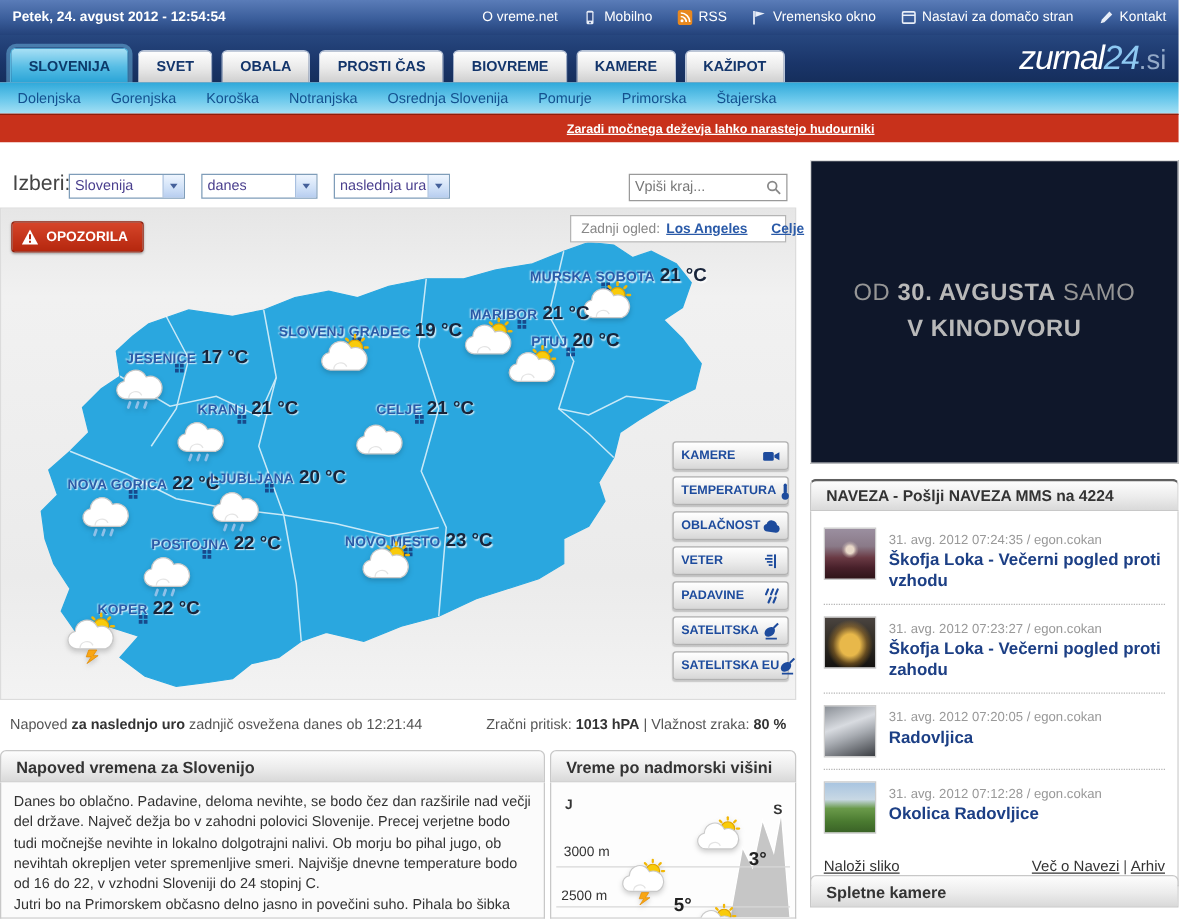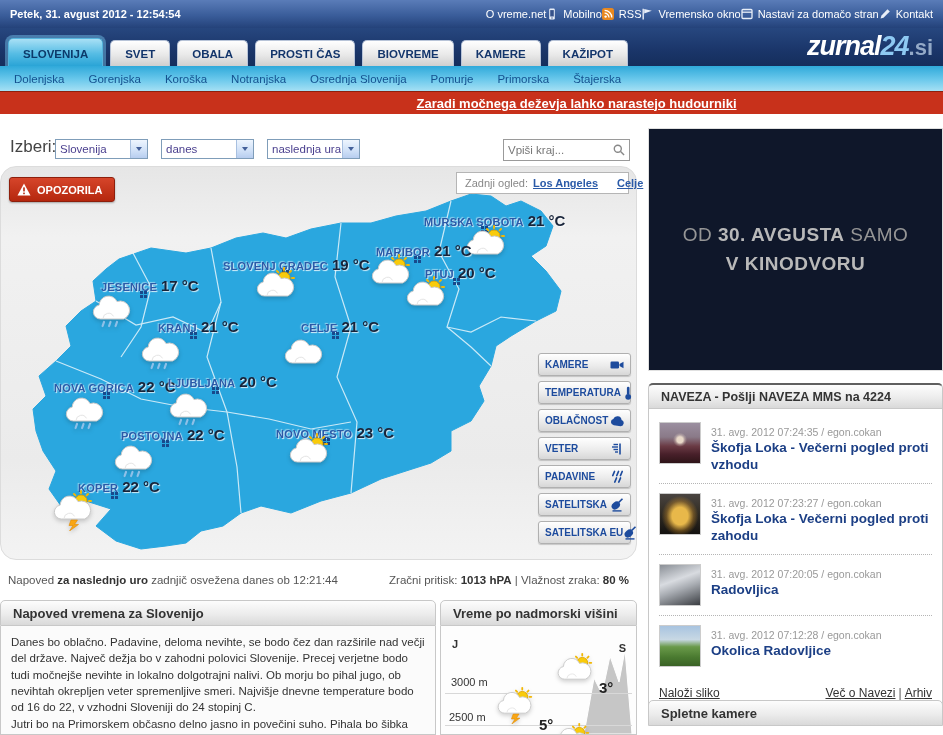--- a/index.html
+++ b/index.html
@@ -5,68 +5,68 @@
   *{box-sizing:border-box;margin:0;padding:0}
   html,body{width:943px;height:735px;overflow:hidden}
   body{font-family:"Liberation Sans",sans-serif;background:#fff;position:relative}
   a{text-decoration:none}
 
   
   .topbar{position:absolute;left:0;top:0;width:943px;height:28px;
     background:linear-gradient(180deg,#5a7cb8 0%,#3a5d9a 55%,#24427a 100%);
     display:flex;align-items:center;justify-content:space-between;padding:0 10px;}
   .tb-date{color:#fff;font-size:11px;font-weight:bold}
-  .tb-links{display:flex;align-items:center;}
+  .tb-links{display:flex;align-items:center;gap:20px}
   .tb-link{display:flex;align-items:center;gap:5px;color:#fff;font-size:11px}
   .tb-ico{display:inline-flex;width:12px;height:12px}
   .tb-ico svg{width:12px;height:12px}
 
   
   .mainnav{position:absolute;left:0;top:28px;width:943px;height:38px;
     background:linear-gradient(180deg,#27477f 0%,#1a3569 60%,#152e5c 100%);}
   .tabs{position:absolute;left:8px;bottom:0;display:flex;align-items:flex-end;gap:7px}
   .tab{display:block;padding:7px 14px 6px;font-size:11.5px;font-weight:bold;color:#13356b;
     background:linear-gradient(180deg,#ffffff 0%,#e9e9e9 55%,#cfcfcf 100%);
     border-radius:5px 5px 0 0;border:1px solid #b8c4d8;border-bottom:none}
   .tab.active{background:linear-gradient(180deg,#a8e0f5 0%,#55bce4 55%,#2aa4d6 100%);
     color:#0c3a6a;padding-top:9px;border:1px solid #55b4dc;border-bottom:none;
     box-shadow:0 0 0 3px rgba(120,200,240,.45)}
-  .logo{position:absolute;right:10px;top:3px;font-size:27px;font-weight:bold;font-style:italic;letter-spacing:-1px}
+  .logo{position:absolute;right:10px;top:3px;font-size:27px;font-weight:normal;font-style:italic;letter-spacing:-1px}
   .lg1{color:#ffffff}.lg2{color:#8ec9f2}.lg3{color:#93a9c7;font-size:22px;font-style:normal;letter-spacing:0}
 
   
   .subnav{position:absolute;left:0;top:66px;width:943px;height:25px;
     background:linear-gradient(180deg,#2fa9da 0%,#6cc9ec 55%,#a5e0f4 100%);
     display:flex;align-items:center;gap:24px;padding:0 14px}
   .subnav a{color:#14518f;font-size:11.5px}
 
   
   .alertbar{position:absolute;left:0;top:91px;width:943px;height:23px;background:#c8311b;
     border-top:1px solid #8e1f0c;display:flex;align-items:center;justify-content:center}
-  .alertbar a{color:#fff;font-size:13px;font-weight:bold;text-decoration:underline;margin-left:210px}
+  .alertbar a{color:#fff;font-size:10px;font-weight:bold;text-decoration:underline;margin-left:210px}
 
   
   .content{position:absolute;left:0;top:114px;width:943px;height:621px;background:#fff}
 
   
   .lbl-izberi{position:absolute;left:10px;top:23px;font-size:17px;color:#444}
   .selects{position:absolute;left:55px;top:25px;display:flex;gap:13px}
   .xsel{width:93px;height:20px;border:1px solid #7f9db9;background:#fff;display:flex;align-items:center;justify-content:space-between}
   .xsel-val{font-size:11.5px;color:#4a3f8e;padding-left:4px;white-space:nowrap;overflow:hidden}
   .xsel-btn{width:17px;height:100%;flex:0 0 17px;background:linear-gradient(180deg,#eef5fe 0%,#cfe0f7 60%,#b7cdef 100%);
     border-left:1px solid #a8c0e0;display:flex;align-items:center;justify-content:center}
   .xsel-btn i{display:block;width:0;height:0;border-left:3.5px solid transparent;border-right:3.5px solid transparent;border-top:4.5px solid #44609a}
   .searchbox{position:absolute;left:503px;top:25px;width:127px;height:22px;border:1px solid #9a9a9a;background:#fff;
     display:flex;align-items:center;padding:0 4px}
   .searchbox input{flex:1;border:none;outline:none;font-size:11.5px;color:#555;width:100px;font-family:"Liberation Sans",sans-serif}
   .searchbox input::placeholder{color:#777}
   .searchbox svg{width:12px;height:12px;flex:0 0 12px}
 
   
-  .map-panel{position:absolute;left:0;top:52px;width:637px;height:394px;border:1px solid #dcdcdc;border-radius:16px;
+  .map-panel{position:absolute;left:0;top:52px;width:637px;height:394px;border:1px solid #dcdcdc;border-radius:0;
     background:linear-gradient(180deg,#e6e6e6 0%,#f1f1f1 18%,#ebebeb 75%,#f3f3f3 100%)}
   .map-svg{position:absolute;left:0;top:0;width:637px;height:394px}
   .btn-opozorila{position:absolute;left:8px;top:10px;display:flex;align-items:center;gap:6px;
     background:linear-gradient(180deg,#d6452a 0%,#b5270e 100%);border:1px solid #8e1f0c;border-radius:3px;
     color:#fff;font-size:11px;font-weight:bold;padding:5px 12px 5px 7px;box-shadow:0 1px 2px rgba(0,0,0,.3)}
   .btn-opozorila svg{width:14px;height:13px}
   .lastview{position:absolute;left:455px;top:5px;width:173px;height:22px;background:#fff;border:1px solid #b5b5b5;
     display:flex;align-items:center;gap:5px;padding:0 8px;font-size:11px;color:#888;white-space:nowrap}
   .lastview a{color:#2a5aa8;font-weight:bold;text-decoration:underline;font-size:11px}
 
@@ -135,21 +135,21 @@
   [data-thumb="sunset-gold"]{background:
     radial-gradient(ellipse at 50% 55%, #e8b84a 0 28%, rgba(200,140,40,.4) 48%, transparent 65%),
     linear-gradient(180deg,#4a4440 0%,#353028 40%,#141210 100%)}
   [data-thumb="storm-clouds"]{background:linear-gradient(160deg,#8a8f96 0%,#d8dbe0 38%,#a8acb2 58%,#3a3d42 100%)}
   [data-thumb="green-valley"]{background:linear-gradient(180deg,#a8c4e0 0%,#c8d8e4 34%,#6a9a4a 52%,#4a7a30 78%,#3a6226 100%)}
 </style>
 </head>
 <body>
 
 <div class="topbar">
-  <span class="tb-date">Petek, 31. avgust 2012 - 12:54:54</span>
+  <span class="tb-date">Petek, 24. avgust 2012 - 12:54:54</span>
   <div class="tb-links">
 
       <a href="#" class="tb-link">
         <span class="tb-ico"></span>
         <span>O vreme.net</span>
       </a>
 
       <a href="#" class="tb-link">
         <span class="tb-ico">
           <svg viewBox="0 0 12 12">

